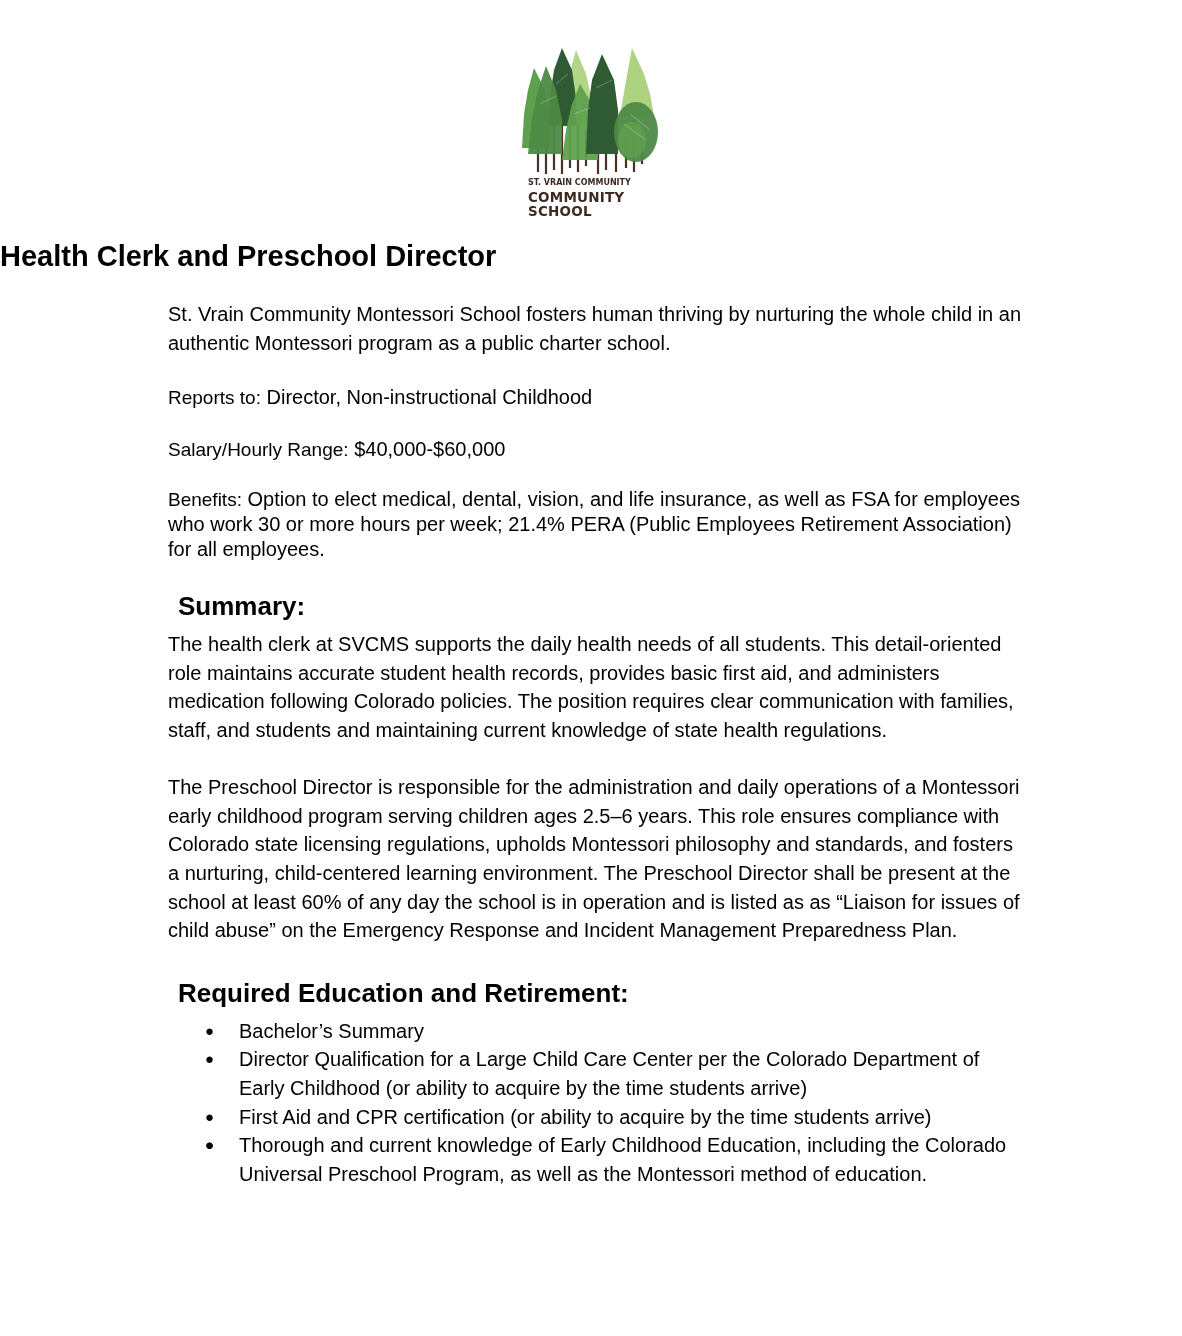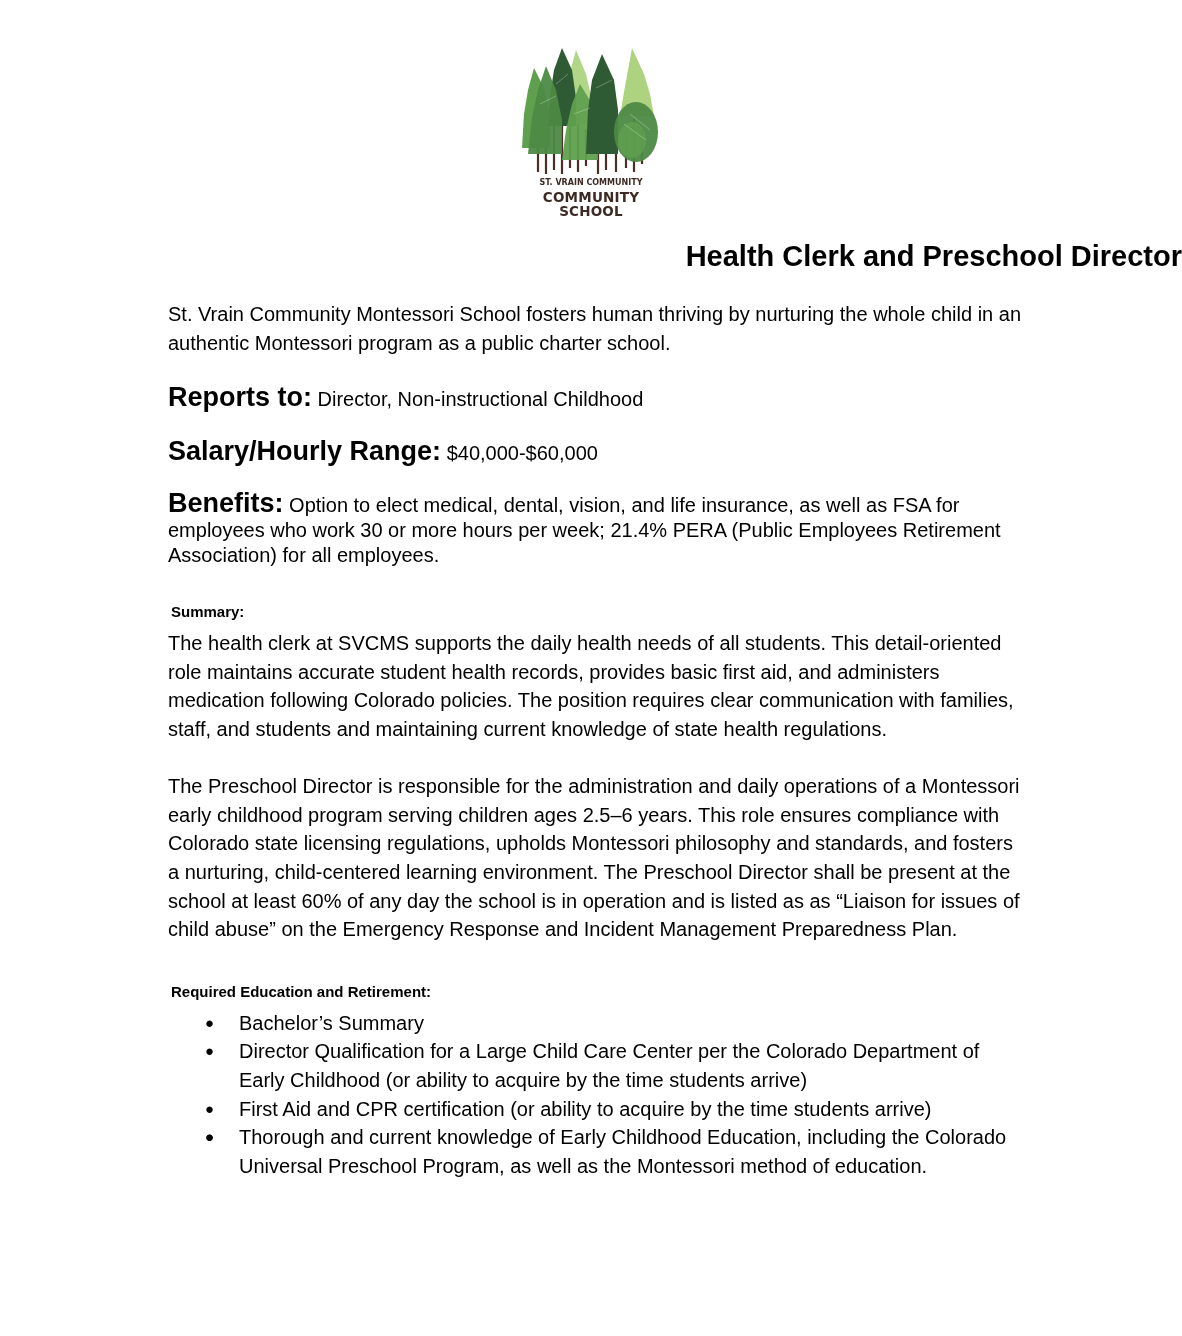--- a/index.html
+++ b/index.html
@@ -18,59 +18,59 @@
     .logo {
       position: absolute;
       left: 520px;
       top: 44px;
       width: 142px;
       height: 176px;
     }
     .logo svg { display: block; }
     .logo-text {
       position: absolute;
-      left: 0;
+      left: 8px;
       width: 142px;
-      text-align: center;
+      text-align: left;
       color: #3d2a22;
       font-weight: bold;
       font-family: "DejaVu Sans", sans-serif;
     }
     .logo-line1 { top: 134px; font-size: 8px; letter-spacing: 0px; }
     .logo-line2 { top: 145px; font-size: 13.5px; letter-spacing: 0.2px; }
     .logo-line3 { top: 159px; font-size: 13.5px; letter-spacing: 0.2px; }
 
     .title {
       position: absolute;
       left: 0;
       width: 1182px;
       top: 238px;
-      text-align: right;
+      text-align: left;
       font-size: 29px;
       font-weight: bold;
       line-height: 36px;
     }
     .content {
       position: absolute;
       left: 168px;
       top: 300px;
       width: 860px;
       font-size: 20px;
       line-height: 28.6px;
     }
     p { margin: 0; }
     .mission { margin-bottom: 26px; }
     .field { margin-bottom: 23px; font-size: 20px; line-height: 29px; }
-    .field .label { font-weight: bold; font-size: 27px; }
+    .field .label { font-weight: normal; font-size: 19px; }
     .benefits { line-height: 25px; margin-bottom: 30px; }
     .section-heading {
       font-weight: bold;
-      font-size: 15px;
+      font-size: 26px;
       line-height: 28px;
-      margin: 3px;
+      margin: 10px;
     }
     .summary-para { margin-bottom: 28.6px; }
     .director-para { margin-bottom: 34px; }
     ul.reqs {
       list-style: none;
       margin: 0;
       padding: 0;
     }
     ul.reqs li {
       position: relative;

